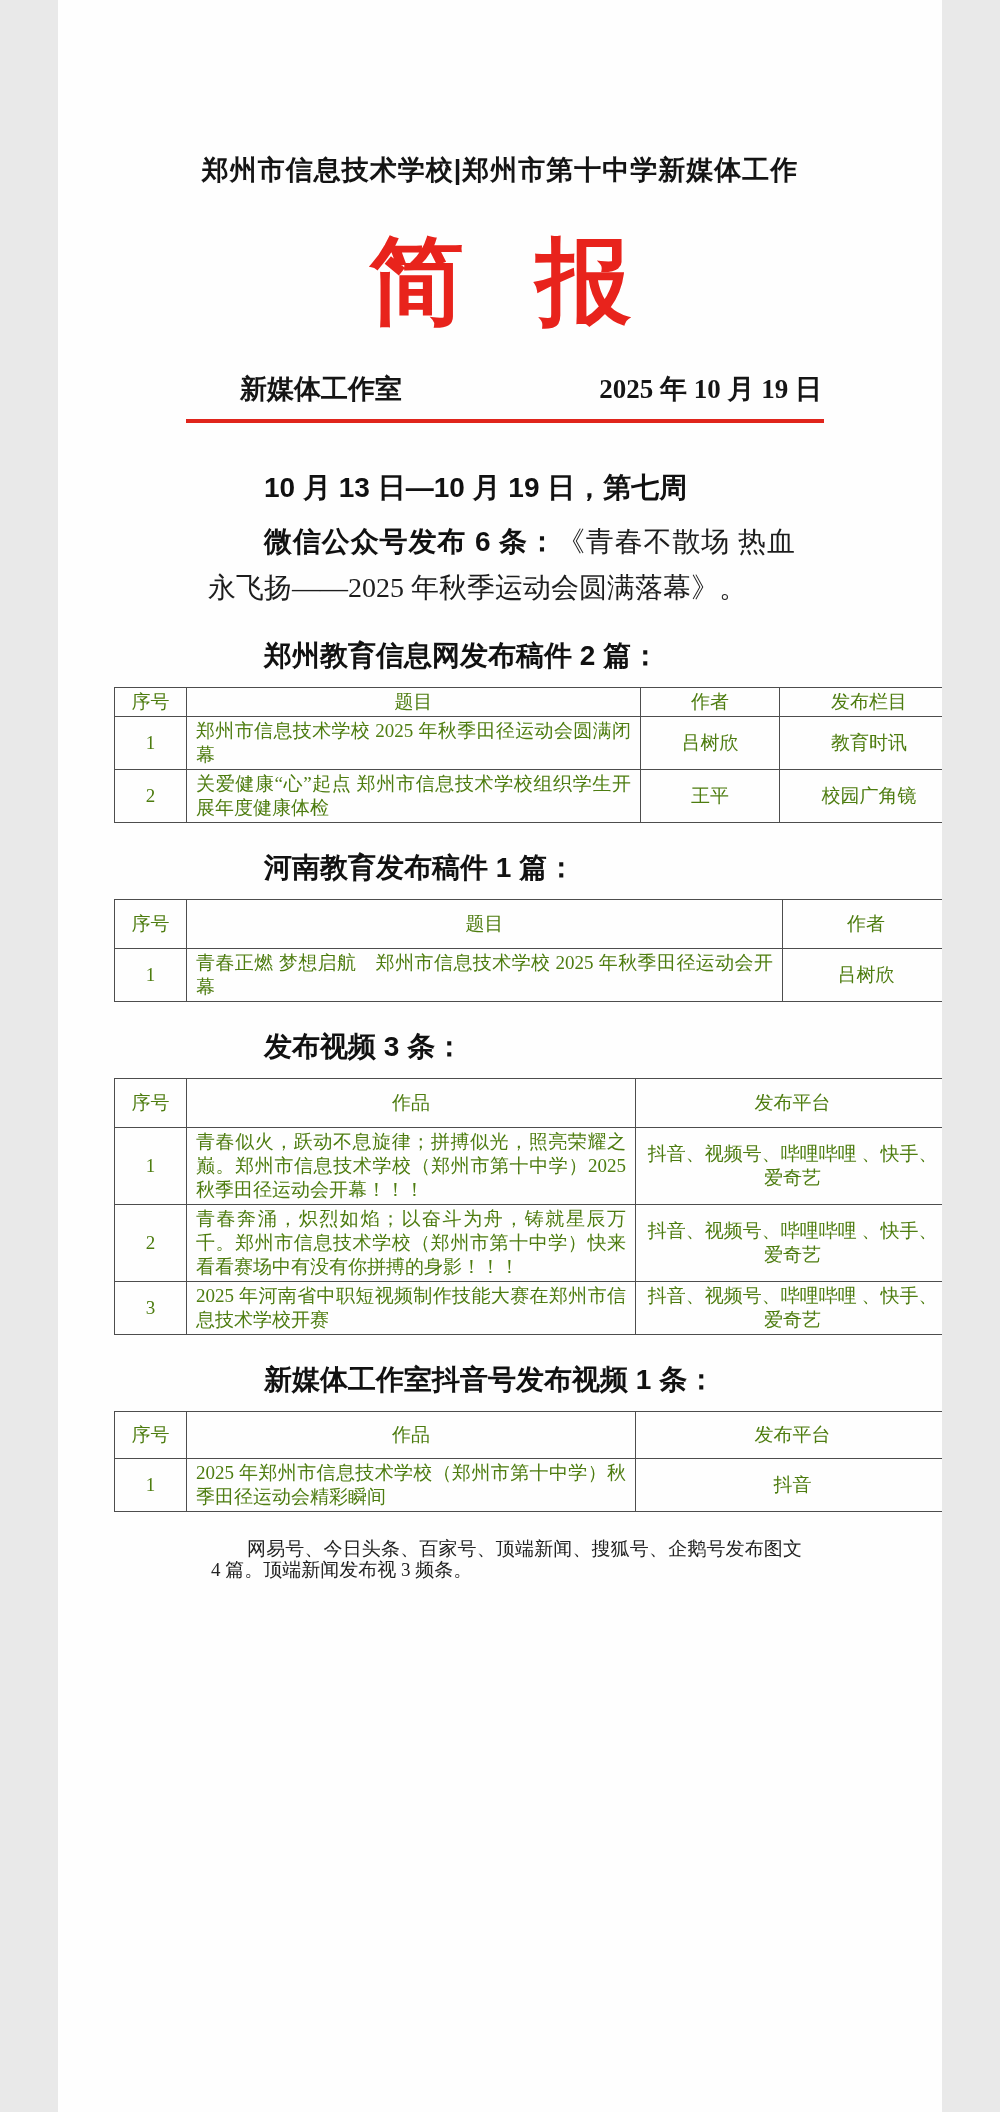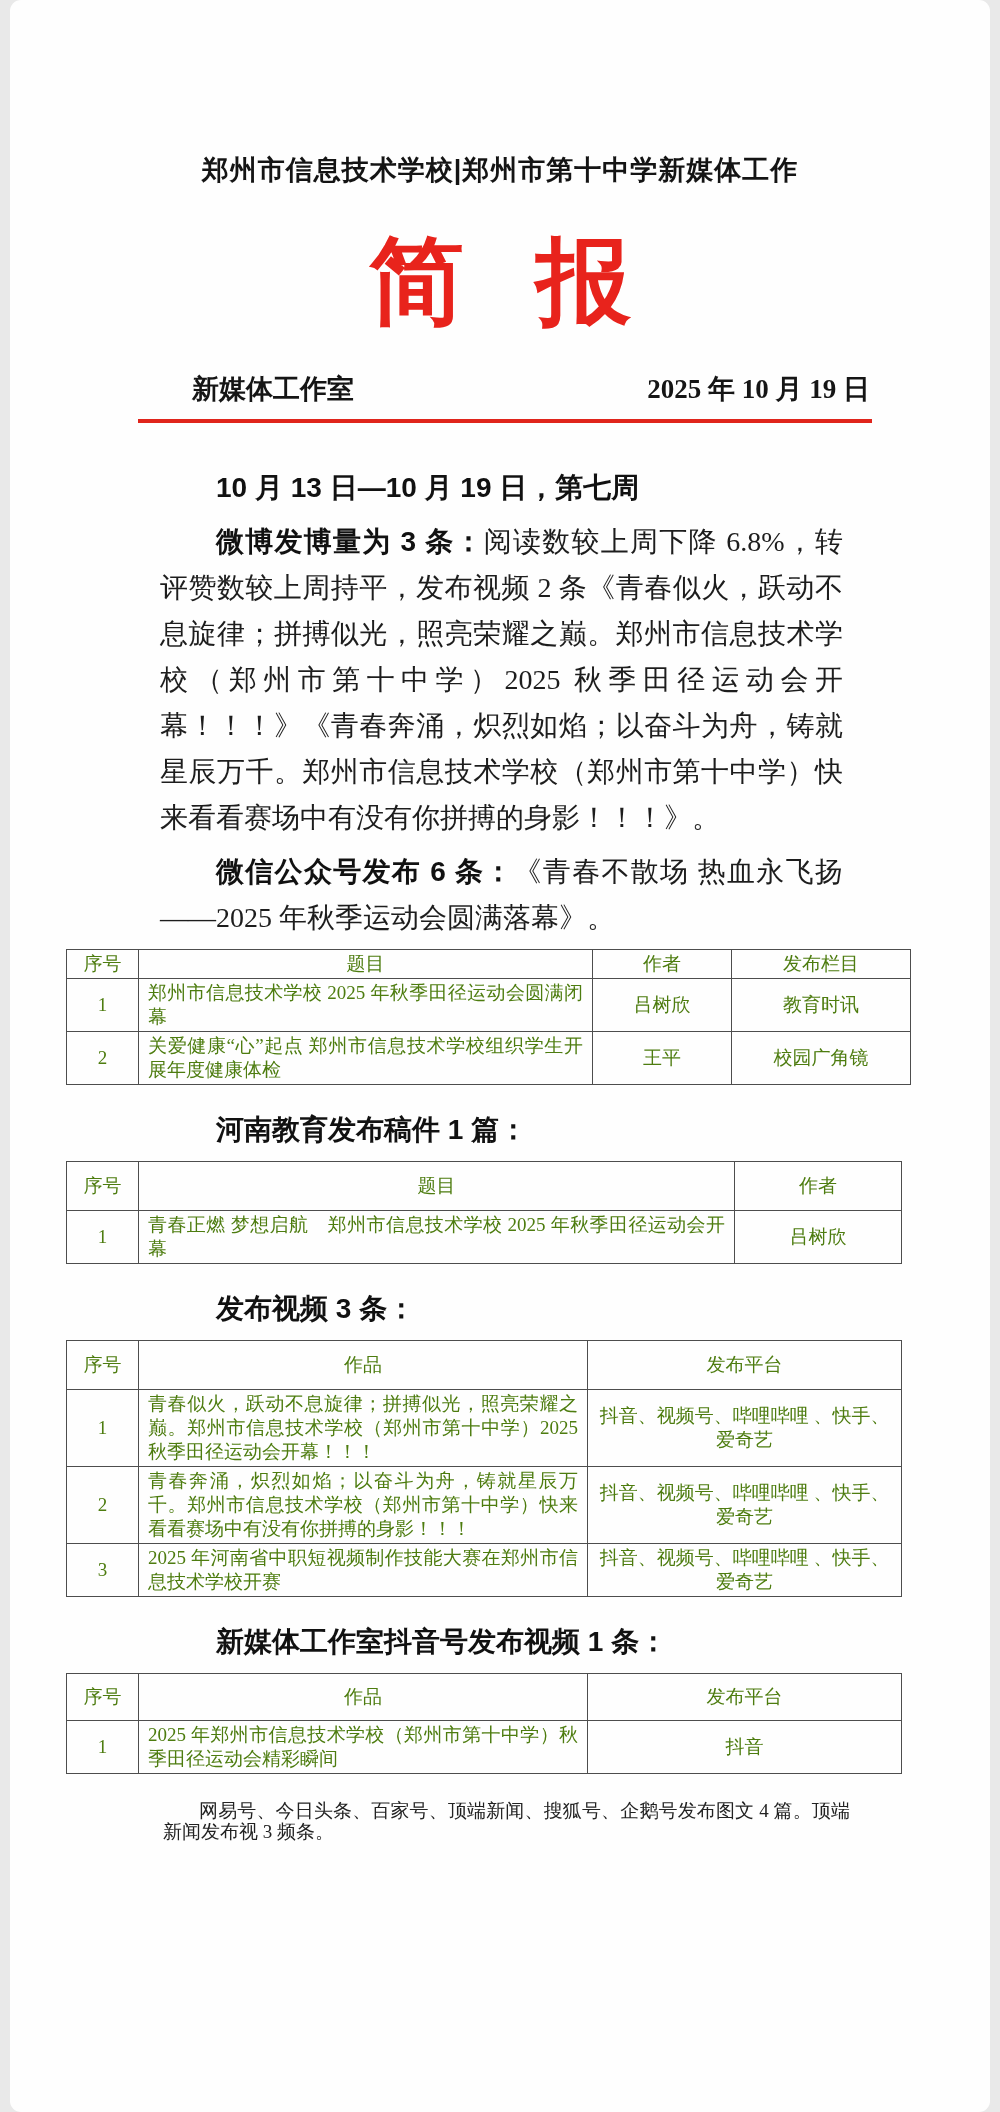--- a/index.html
+++ b/index.html
@@ -1,25 +1,24 @@
 <!DOCTYPE html>
 <html><head>
 <meta charset="utf-8">
 <style>
   html,body{margin:0;padding:0;background:#e9e9e9;}
   .page{
     position:relative;
-    width:980px;
+    width:884px;
     height:2112px;
     margin:0 auto;
     background:#fefefe;
     overflow:hidden;
     color:#1d1d1d;
     font-family:"Liberation Serif","DejaVu Serif",serif;
-    border-radius:11px;
   }
   
   .org-line{
     padding-top:152px;
     text-align:center;
     font-family:"Liberation Sans","DejaVu Sans",sans-serif;
     font-weight:bold;
     font-size:27px;
     letter-spacing:1px;
     color:#141414;
@@ -126,24 +125,24 @@
   <div class="masthead">
     <span>新媒体工作室</span>
     <span>2025 年 10 月 19 日</span>
   </div>
 
   <div class="body-block">
 
     <p class="body-para"><span class="lead">10 月 13 日—10 月 19 日，第七周</span><span></span></p>
 
 
-    <p class="body-para"><span class="lead">微博发博量为 3 条：</span><span>阅读数较上周下降 6.8%，转评赞数较上周持平，发布视频 2 条《青春似火，跃动不息旋律；拼搏似光，照亮荣耀之巅。郑州市信息技术学校（郑州市第十中学）2025 秋季田径运动会开幕！！！》《青春奔涌，炽烈如焰；以奋斗为舟，铸就星辰万千。郑州市信息技术学校（郑州市第十中学）快来看看赛场中有没有你拼搏的身影！！！》。</span></p>
 
     <p class="body-para"><span class="lead">微信公众号发布 6 条：</span><span>《青春不散场 热血永飞扬——2025 年秋季运动会圆满落幕》。</span></p>
 
+    <div class="section-heading">郑州教育信息网发布稿件 2 篇：</div>
     <table class="tbl tbl-0">
         <thead>
           <tr>
             <th class="col-0">序号</th>
             <th class="col-1">题目</th>
             <th class="col-2">作者</th>
             <th class="col-3">发布栏目</th>
           </tr>
         </thead>
         <tbody>

